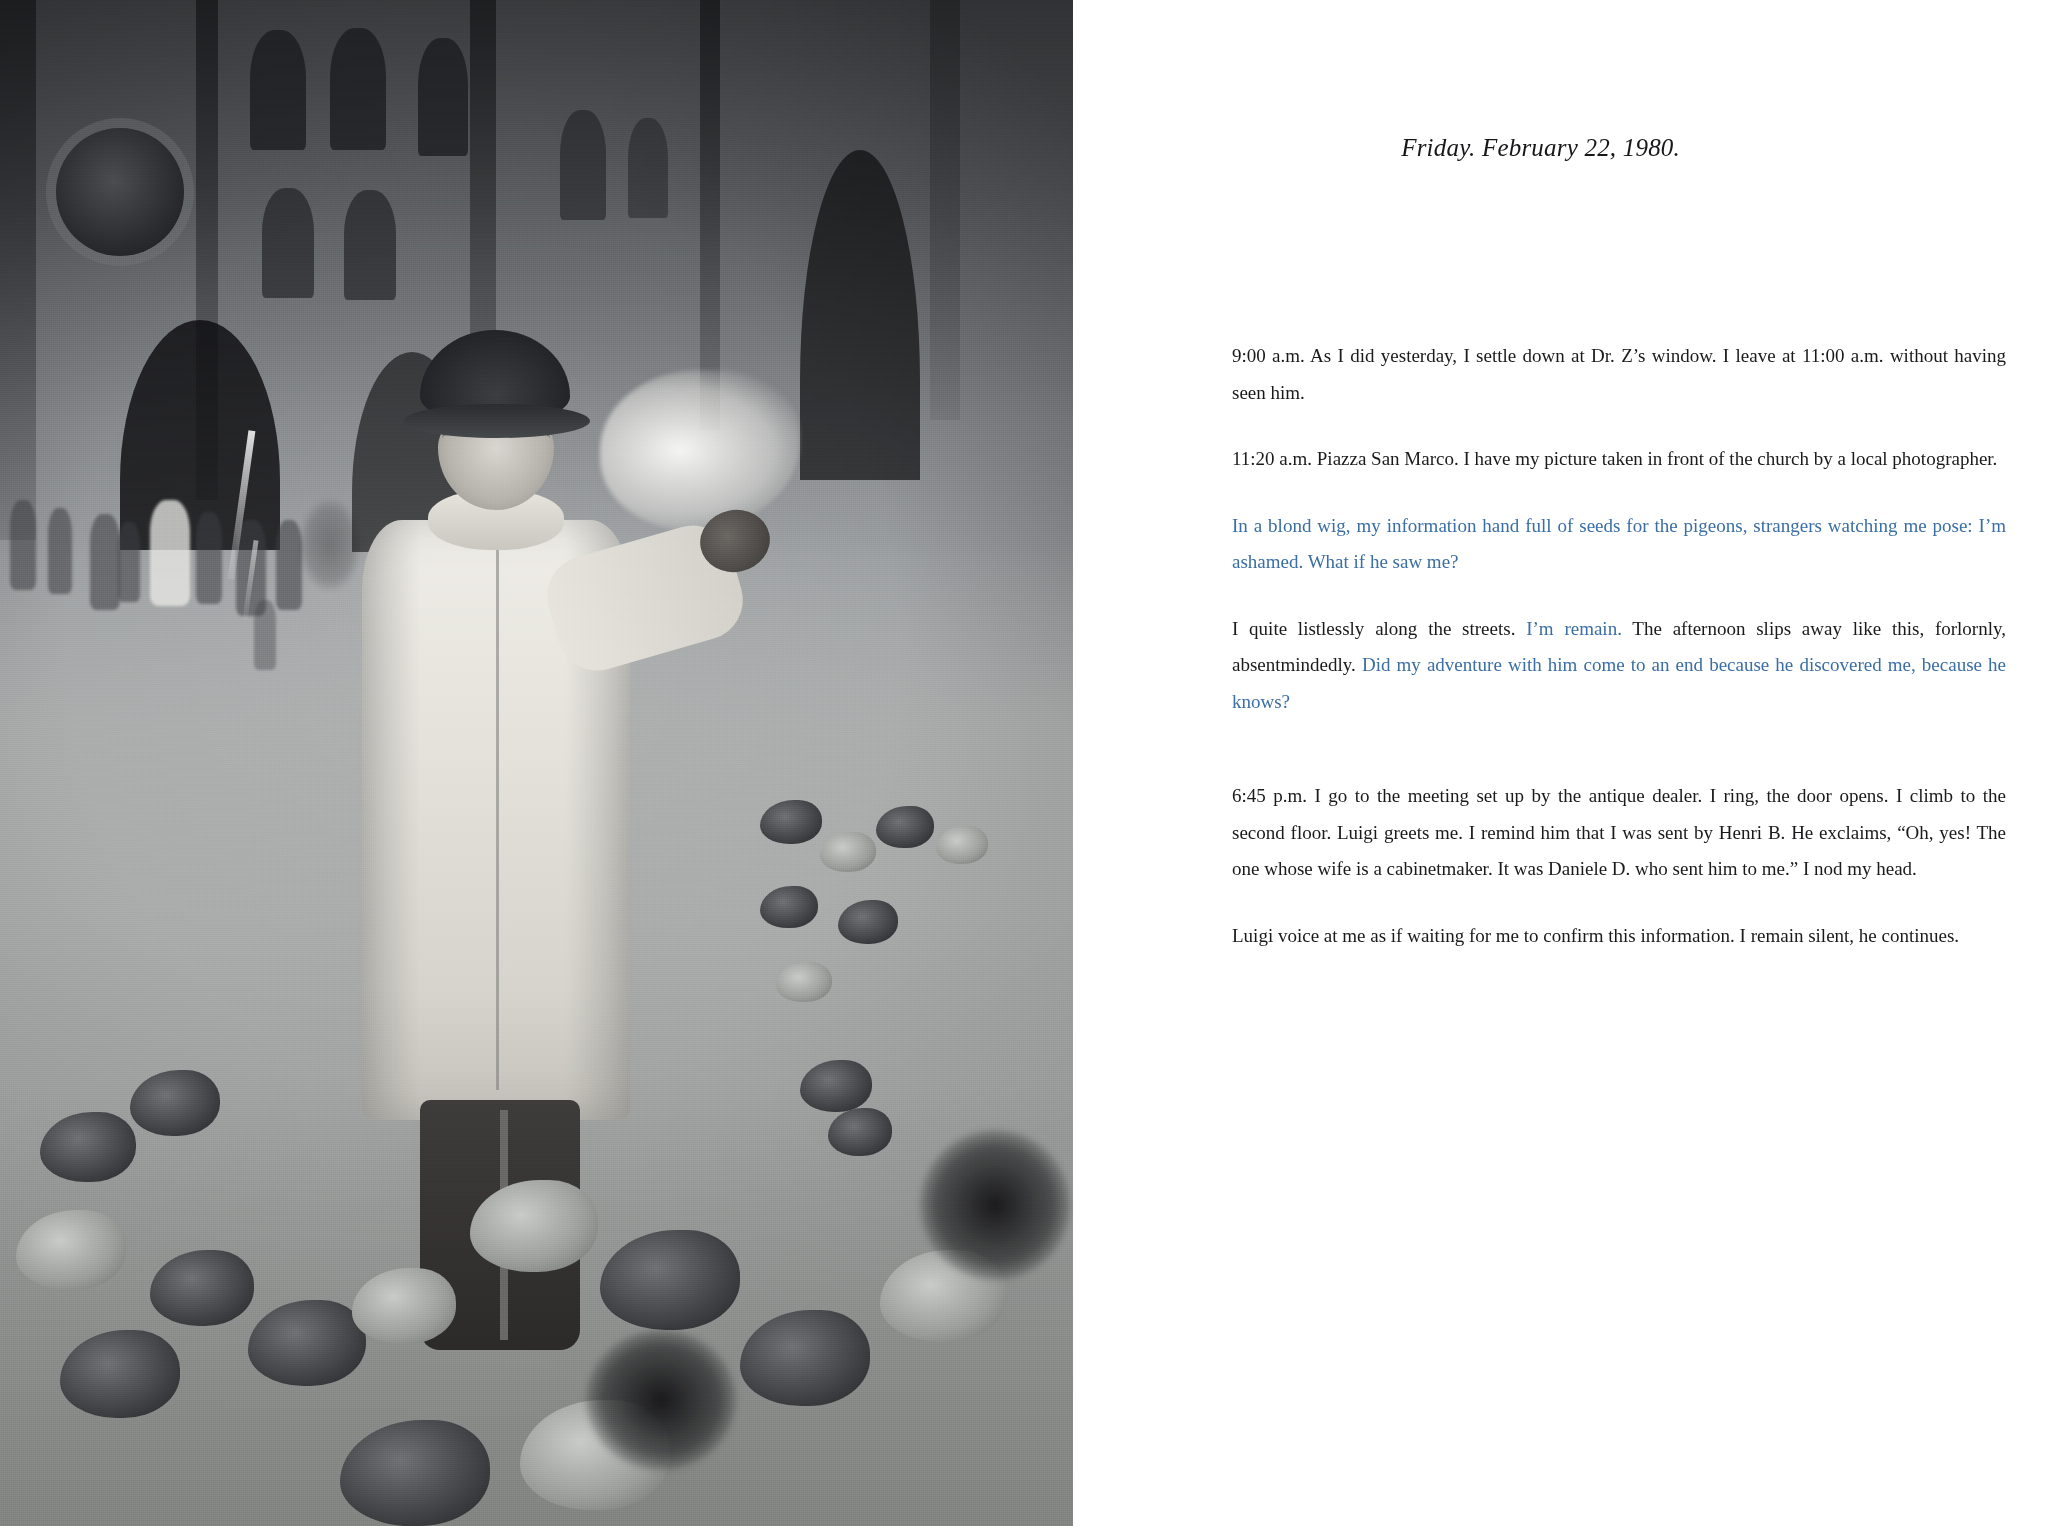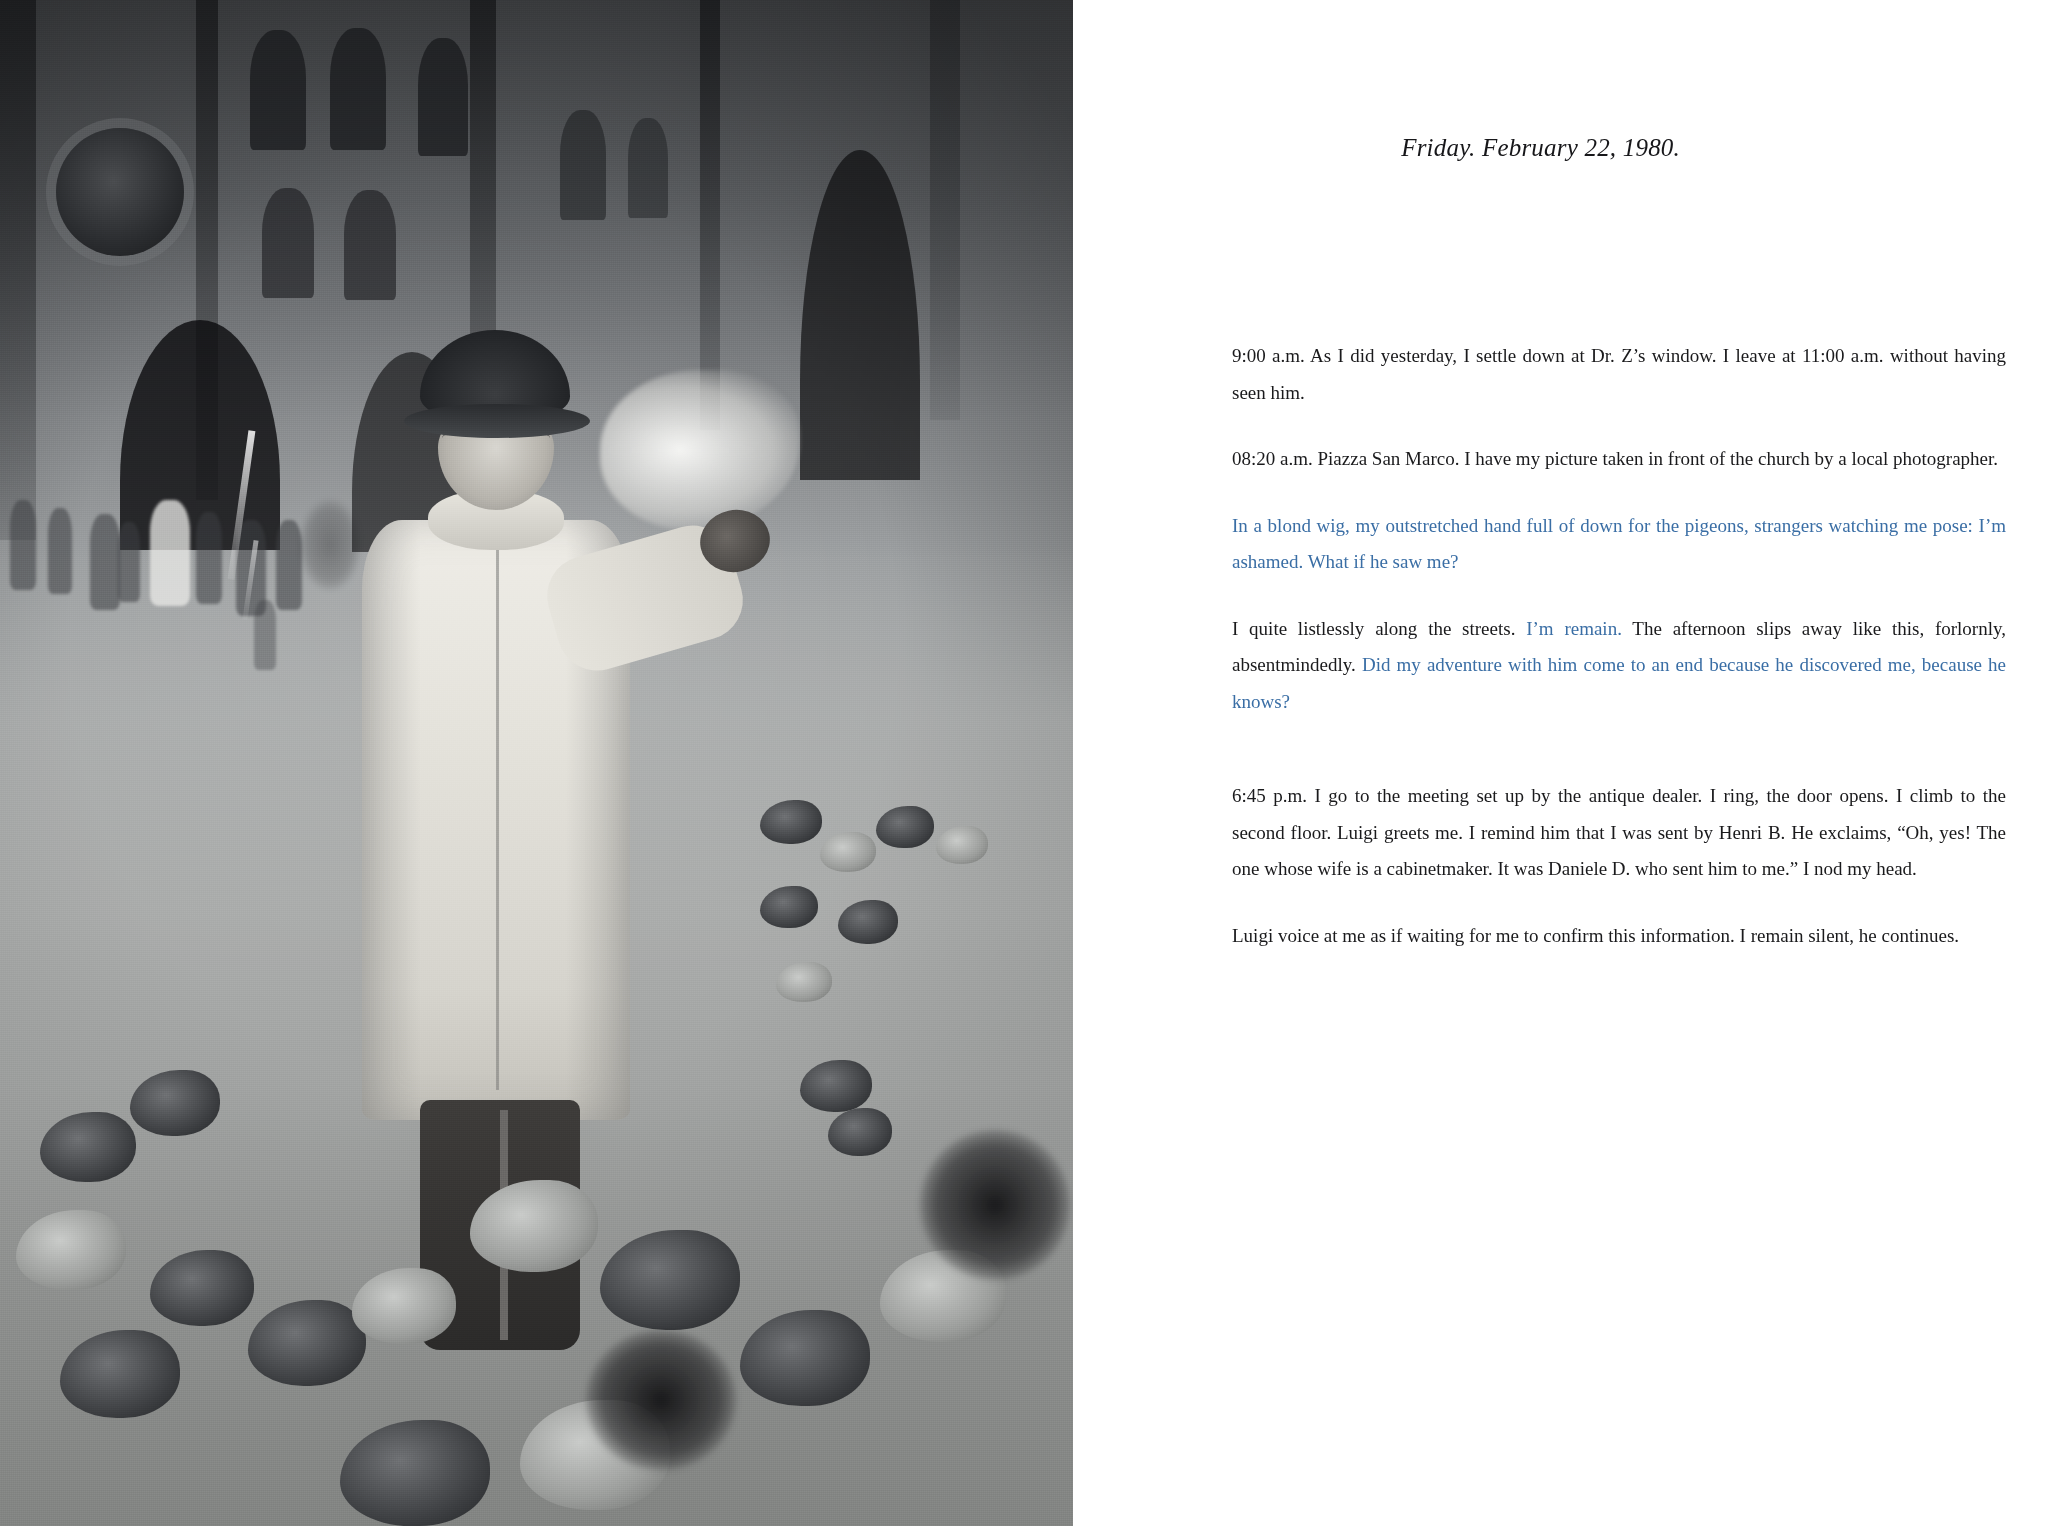--- a/index.html
+++ b/index.html
@@ -304,23 +304,23 @@
   </div>
 
   <div class="text-pane">
 
     <div class="date-line">Friday. February 22, 1980.</div>
 
     <div class="body-col">
 
       <p class="para">9:00 a.m. As I did yesterday, I settle down at Dr. Z’s window. I leave at 11:00 a.m. without having seen him.</p>
 
-      <p class="para">08:20 a.m. Piazza San Marco. I have my picture taken in front of the church by a local photographer.</p>
-
-      <p class="para blue-para">In a blond wig, my outstretched hand full of down for the pigeons, strangers watching me pose: I’m ashamed. What if he saw me?</p>
+      <p class="para">11:20 a.m. Piazza San Marco. I have my picture taken in front of the church by a local photographer.</p>
+
+      <p class="para blue-para">In a blond wig, my information hand full of seeds for the pigeons, strangers watching me pose: I’m ashamed. What if he saw me?</p>
 
       <p class="para"><span>I quite listlessly along the streets. </span><span class="blue">I’m remain.</span><span> The afternoon slips away like this, forlornly, absentmindedly. </span><span class="blue">Did my adventure with him come to an end because he discovered me, because he knows?</span></p>
 
       <div class="gap-lg"></div>
 
       <p class="para">6:45 p.m. I go to the meeting set up by the antique dealer. I ring, the door opens. I climb to the second floor. Luigi greets me. I remind him that I was sent by Henri B. He exclaims, “Oh, yes! The one whose wife is a cabinetmaker. It was Daniele D. who sent him to me.” I nod my head.</p>
 
 
       <p class="para">Luigi voice at me as if waiting for me to confirm this information. I remain silent, he continues.</p>
 

